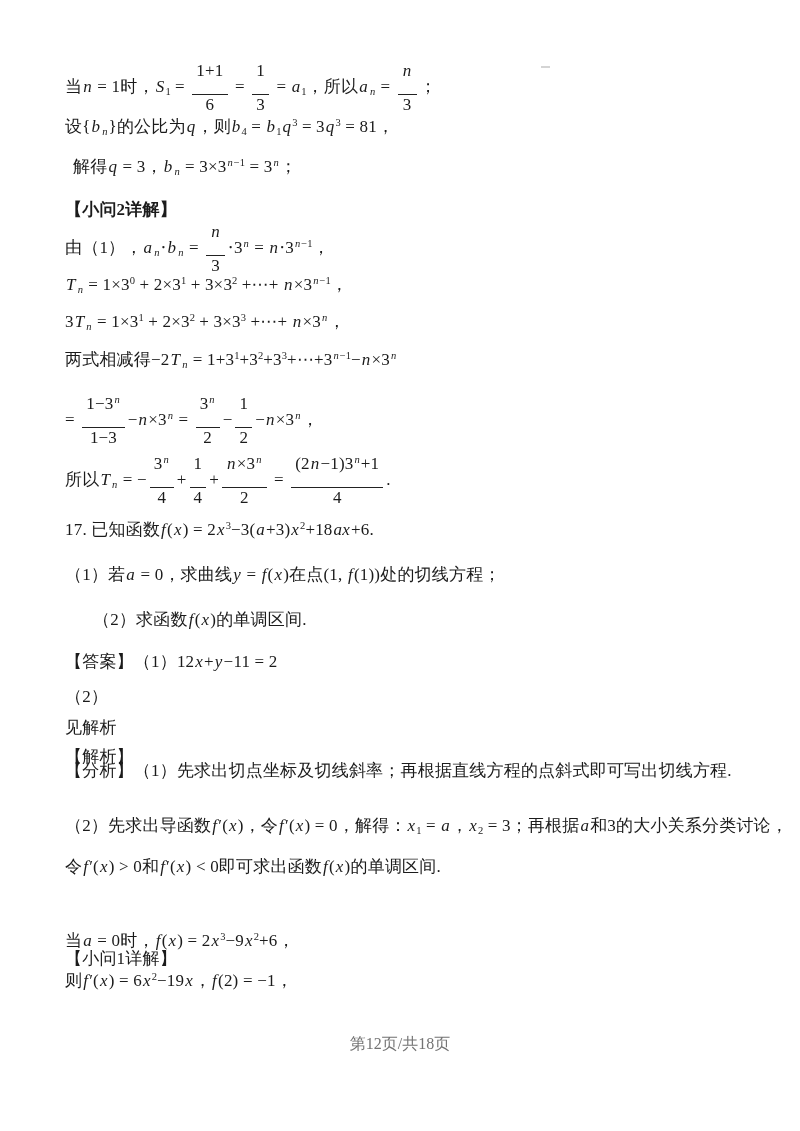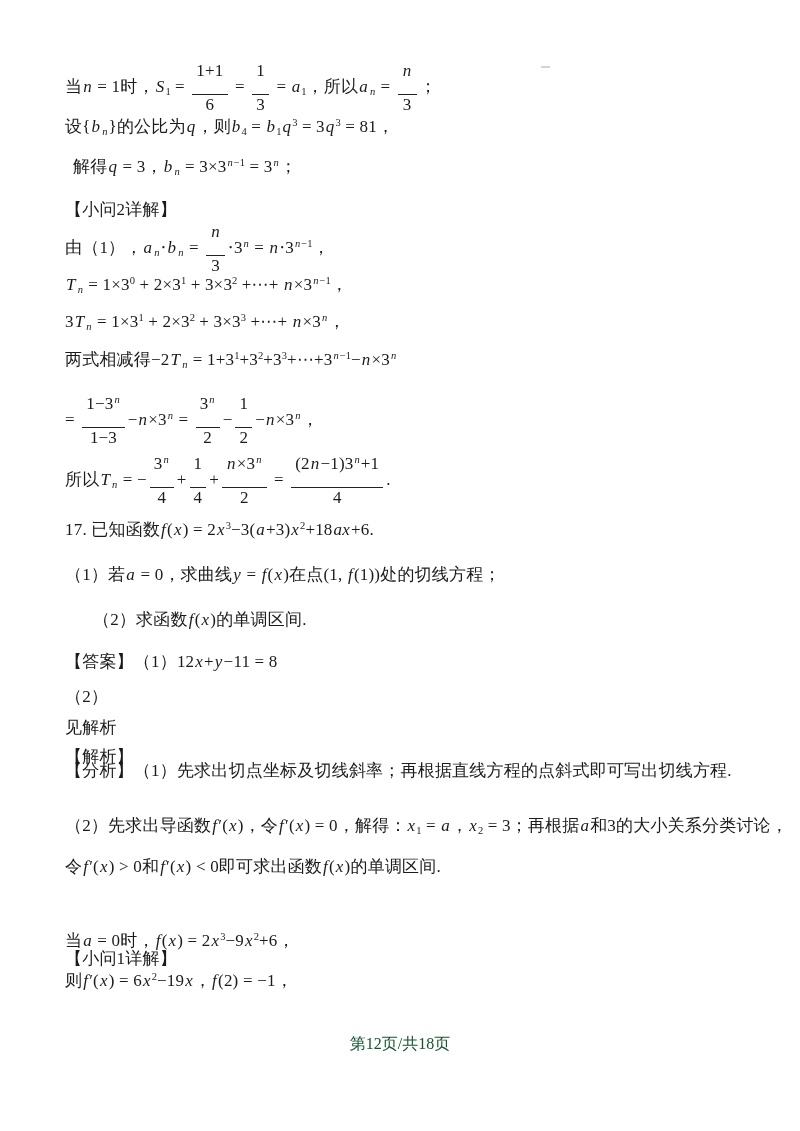--- a/index.html
+++ b/index.html
@@ -55,51 +55,51 @@
     display: block;
     padding: 1px 4px 0 4px;
   }
   .footer {
     position: absolute;
     top: 1034px;
     left: 0;
     width: 100%;
     text-align: center;
     font-size: 16px;
-    color: #14532d;
+    color: #737373;
   }
   .artifact {
     position: absolute;
     left: 541px;
     top: 66px;
     width: 9px;
     height: 2px;
     background: #c9c9c9;
     opacity: 0.8;
   }
 </style>
 </head>
 <body>
 
 <div class="page">
   <div id="content">
       <div class="line" style="top: 62px;"><span class="t">当</span><span class="i">n</span><span class="t"> = 1</span><span class="t">时，</span><span class="i">S</span><sub><span class="t">1</span></sub><span class="t"> = </span><span class="frac"><span class="num"><span class="t">1+1</span></span><span class="den"><span class="t">6</span></span></span><span class="t"> = </span><span class="frac"><span class="num"><span class="t">1</span></span><span class="den"><span class="t">3</span></span></span><span class="t"> = </span><span class="i">a</span><sub><span class="t">1</span></sub><span class="t">，所以</span><span class="i">a</span><sub><span class="i">n</span></sub><span class="t"> = </span><span class="frac"><span class="num"><span class="i">n</span></span><span class="den"><span class="t">3</span></span></span><span class="t">；</span></div>
       <div class="line" style="top: 116px;"><span class="t">设</span><span class="t">{</span><span class="i">b</span><sub><span class="i">n</span></sub><span class="t">}</span><span class="t">的公比为</span><span class="i">q</span><span class="t">，则</span><span class="i">b</span><sub><span class="t">4</span></sub><span class="t"> = </span><span class="i">b</span><sub><span class="t">1</span></sub><span class="i">q</span><sup><span class="t">3</span></sup><span class="t"> = 3</span><span class="i">q</span><sup><span class="t">3</span></sup><span class="t"> = 81</span><span class="t">，</span></div>
       <div class="line" style="top: 156px; margin-left: 8px;"><span class="t">解得</span><span class="i">q</span><span class="t"> = 3</span><span class="t">，</span><span class="i">b</span><sub><span class="i">n</span></sub><span class="t"> = 3×3</span><sup><span class="i">n</span><span class="t">−1</span></sup><span class="t"> = 3</span><sup><span class="i">n</span></sup><span class="t">；</span></div>
-      <div class="line" style="top: 199px;"><span class="t">【小问2详解】</span></div>
+      <div class="line" style="top: 199px; font-weight: bold;"><span class="t">【小问2详解】</span></div>
       <div class="line" style="top: 223px;"><span class="t">由（1），</span><span class="i">a</span><sub><span class="i">n</span></sub><span class="t">⋅</span><span class="i">b</span><sub><span class="i">n</span></sub><span class="t"> = </span><span class="frac"><span class="num"><span class="i">n</span></span><span class="den"><span class="t">3</span></span></span><span class="t">⋅3</span><sup><span class="i">n</span></sup><span class="t"> = </span><span class="i">n</span><span class="t">⋅3</span><sup><span class="i">n</span><span class="t">−1</span></sup><span class="t">，</span></div>
       <div class="line" style="top: 274px;"><span class="i">T</span><sub><span class="i">n</span></sub><span class="t"> = 1×3</span><sup><span class="t">0</span></sup><span class="t"> + 2×3</span><sup><span class="t">1</span></sup><span class="t"> + 3×3</span><sup><span class="t">2</span></sup><span class="t"> +⋯+ </span><span class="i">n</span><span class="t">×3</span><sup><span class="i">n</span><span class="t">−1</span></sup><span class="t">，</span></div>
       <div class="line" style="top: 311px;"><span class="t">3</span><span class="i">T</span><sub><span class="i">n</span></sub><span class="t"> = 1×3</span><sup><span class="t">1</span></sup><span class="t"> + 2×3</span><sup><span class="t">2</span></sup><span class="t"> + 3×3</span><sup><span class="t">3</span></sup><span class="t"> +⋯+ </span><span class="i">n</span><span class="t">×3</span><sup><span class="i">n</span></sup><span class="t">，</span></div>
       <div class="line" style="top: 349px;"><span class="t">两式相减得</span><span class="t">−2</span><span class="i">T</span><sub><span class="i">n</span></sub><span class="t"> = 1+3</span><sup><span class="t">1</span></sup><span class="t">+3</span><sup><span class="t">2</span></sup><span class="t">+3</span><sup><span class="t">3</span></sup><span class="t">+⋯+3</span><sup><span class="i">n</span><span class="t">−1</span></sup><span class="t">−</span><span class="i">n</span><span class="t">×3</span><sup><span class="i">n</span></sup></div>
       <div class="line" style="top: 395px;"><span class="t">= </span><span class="frac"><span class="num"><span class="t">1−3</span><sup><span class="i">n</span></sup></span><span class="den"><span class="t">1−3</span></span></span><span class="t">−</span><span class="i">n</span><span class="t">×3</span><sup><span class="i">n</span></sup><span class="t"> = </span><span class="frac"><span class="num"><span class="t">3</span><sup><span class="i">n</span></sup></span><span class="den"><span class="t">2</span></span></span><span class="t">−</span><span class="frac"><span class="num"><span class="t">1</span></span><span class="den"><span class="t">2</span></span></span><span class="t">−</span><span class="i">n</span><span class="t">×3</span><sup><span class="i">n</span></sup><span class="t">，</span></div>
       <div class="line" style="top: 455px;"><span class="t">所以</span><span class="i">T</span><sub><span class="i">n</span></sub><span class="t"> = −</span><span class="frac"><span class="num"><span class="t">3</span><sup><span class="i">n</span></sup></span><span class="den"><span class="t">4</span></span></span><span class="t">+</span><span class="frac"><span class="num"><span class="t">1</span></span><span class="den"><span class="t">4</span></span></span><span class="t">+</span><span class="frac"><span class="num"><span class="i">n</span><span class="t">×3</span><sup><span class="i">n</span></sup></span><span class="den"><span class="t">2</span></span></span><span class="t"> = </span><span class="frac"><span class="num"><span class="t">(2</span><span class="i">n</span><span class="t">−1)3</span><sup><span class="i">n</span></sup><span class="t">+1</span></span><span class="den"><span class="t">4</span></span></span><span class="t">.</span></div>
       <div class="line" style="top: 519px;"><span class="t">17. 已知函数</span><span class="i">f</span><span class="t">(</span><span class="i">x</span><span class="t">) = 2</span><span class="i">x</span><sup><span class="t">3</span></sup><span class="t">−3(</span><span class="i">a</span><span class="t">+3)</span><span class="i">x</span><sup><span class="t">2</span></sup><span class="t">+18</span><span class="i">ax</span><span class="t">+6.</span></div>
       <div class="line" style="top: 564px;"><span class="t">（1）若</span><span class="i">a</span><span class="t"> = 0</span><span class="t">，求曲线</span><span class="i">y</span><span class="t"> = </span><span class="i">f</span><span class="t">(</span><span class="i">x</span><span class="t">)</span><span class="t">在点</span><span class="t">(1, </span><span class="i">f</span><span class="t">(1))</span><span class="t">处的切线方程；</span></div>
       <div class="line" style="top: 609px; margin-left: 28px;"><span class="t">（2）求函数</span><span class="i">f</span><span class="t">(</span><span class="i">x</span><span class="t">)</span><span class="t">的单调区间.</span></div>
-      <div class="line" style="top: 651px;"><span class="t">【答案】（1）12</span><span class="i">x</span><span class="t">+</span><span class="i">y</span><span class="t">−11 = 8</span></div>
+      <div class="line" style="top: 651px;"><span class="t">【答案】（1）12</span><span class="i">x</span><span class="t">+</span><span class="i">y</span><span class="t">−11 = 2</span></div>
       <div class="line" style="top: 686px;"><span class="t">（2）</span></div>
       <div class="line" style="top: 717px;"><span class="t">见解析</span></div>
       <div class="line" style="top: 746px;"><span class="t">【解析】</span></div>
       <div class="line" style="top: 760px;"><span class="t">【分析】（1）先求出切点坐标及切线斜率；再根据直线方程的点斜式即可写出切线方程.</span></div>
       <div class="line" style="top: 815px;"><span class="t">（2）先求出导函数</span><span class="i">f</span><span class="t">′(</span><span class="i">x</span><span class="t">)</span><span class="t">，令</span><span class="i">f</span><span class="t">′(</span><span class="i">x</span><span class="t">) = 0</span><span class="t">，解得：</span><span class="i">x</span><sub><span class="t">1</span></sub><span class="t"> = </span><span class="i">a</span><span class="t">，</span><span class="i">x</span><sub><span class="t">2</span></sub><span class="t"> = 3</span><span class="t">；再根据</span><span class="i">a</span><span class="t">和3的大小关系分类讨论，</span></div>
       <div class="line" style="top: 856px;"><span class="t">令</span><span class="i">f</span><span class="t">′(</span><span class="i">x</span><span class="t">) &gt; 0</span><span class="t">和</span><span class="i">f</span><span class="t">′(</span><span class="i">x</span><span class="t">) &lt; 0</span><span class="t">即可求出函数</span><span class="i">f</span><span class="t">(</span><span class="i">x</span><span class="t">)</span><span class="t">的单调区间.</span></div>
       <div class="line" style="top: 948px;"><span class="t">【小问1详解】</span></div>
       <div class="line" style="top: 930px;"><span class="t">当</span><span class="i">a</span><span class="t"> = 0</span><span class="t">时，</span><span class="i">f</span><span class="t">(</span><span class="i">x</span><span class="t">) = 2</span><span class="i">x</span><sup><span class="t">3</span></sup><span class="t">−9</span><span class="i">x</span><sup><span class="t">2</span></sup><span class="t">+6</span><span class="t">，</span></div>
       <div class="line" style="top: 970px;"><span class="t">则</span><span class="i">f</span><span class="t">′(</span><span class="i">x</span><span class="t">) = 6</span><span class="i">x</span><sup><span class="t">2</span></sup><span class="t">−19</span><span class="i">x</span><span class="t">，</span><span class="i">f</span><span class="t">(2) = −1</span><span class="t">，</span></div>
     </div>

